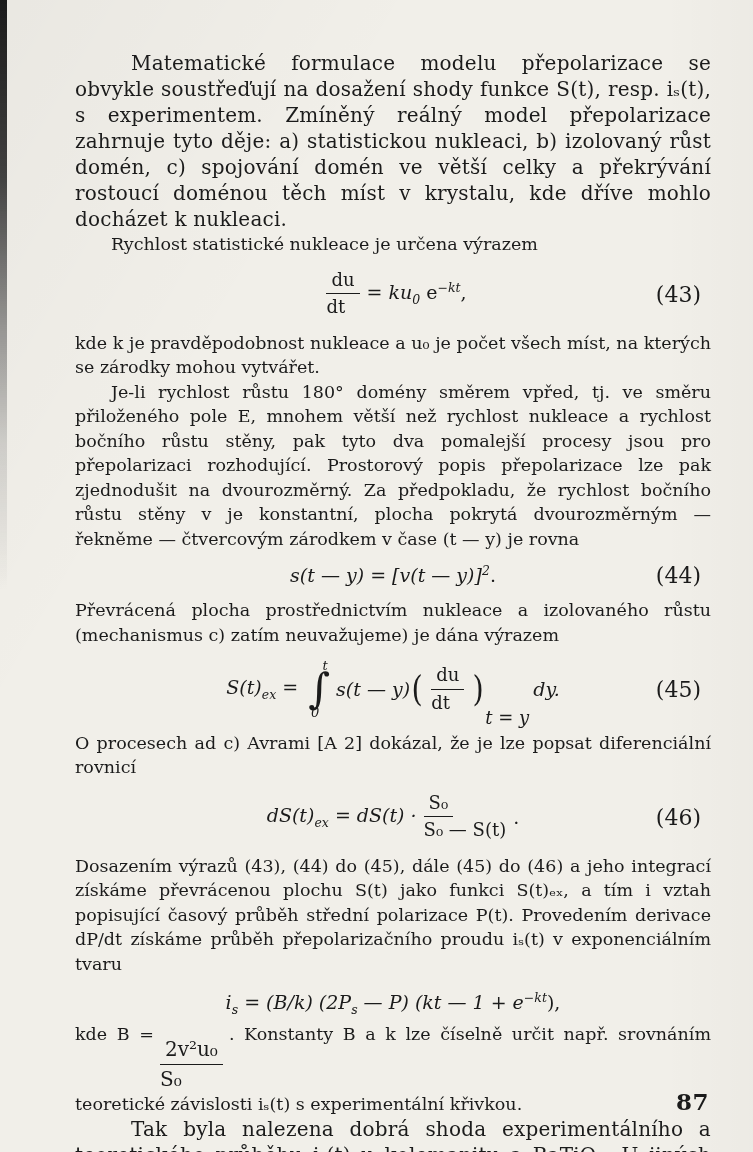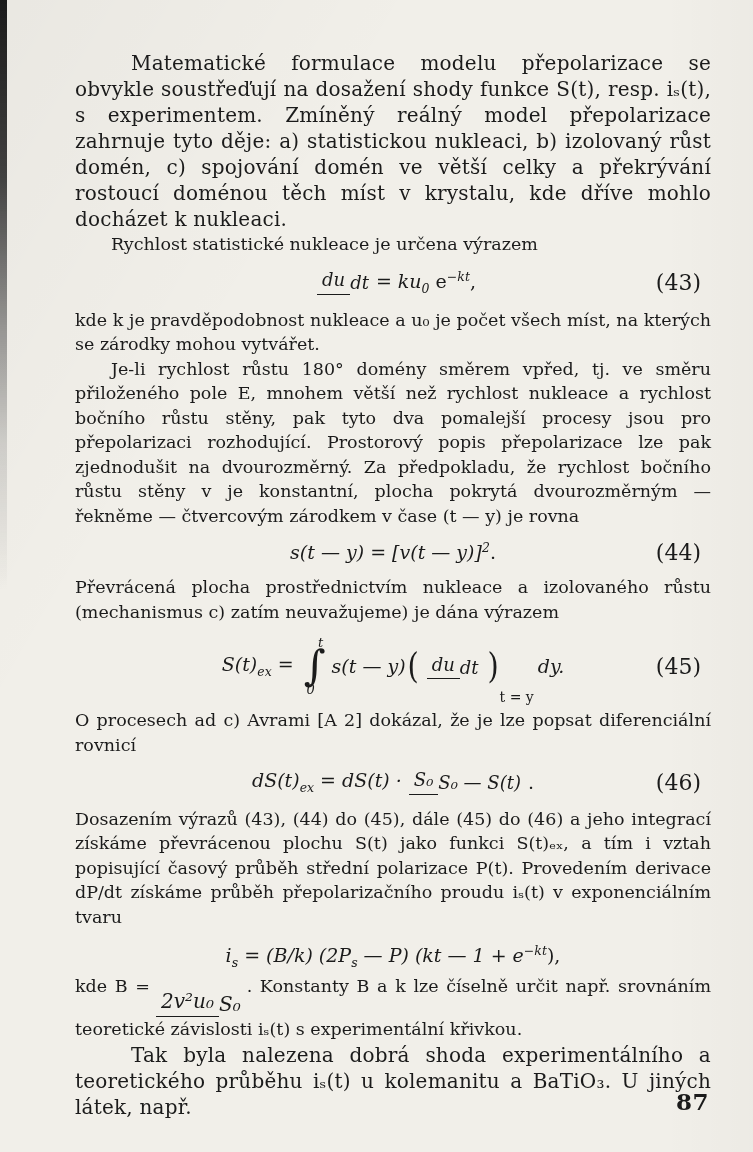--- a/index.html
+++ b/index.html
@@ -37,39 +37,39 @@
   }
   .eq-num {
     position:absolute; right:10px; top:50%; transform:translateY(-50%);
     font-size:22px; font-style:normal;
   }
   .eq-text { font-size:19px; font-style:italic; white-space:pre; }
   .eq-text sub, .eq-text sup { font-size:12.5px; }
   .roman { font-style:normal; }
 
   .frac {
-    display:inline-flex; flex-direction:row; align-items:flex-end;
-    vertical-align:middle; font-size:18px; font-style:italic;
+    display:inline-flex; flex-direction:column; align-items:flex-start;
+    vertical-align:middle; font-size:18px; 
     margin:0 7px; line-height:1.25;
   }
   .frac .ft { padding:0 5px 2px; border-bottom:1.3px solid #1b1b1b; }
   .frac .fb { padding-top:2px; }
   .inlinefrac { font-size:20px; margin:0 6px; }
 
   .integral {
     display:inline-flex; flex-direction:column; align-items:center;
     line-height:1; margin:0 6px 0 10px; font-size:13px; font-style:italic;
   }
   .int-sign { font-size:42px; line-height:0.8; font-style:normal; }
   .int-top { transform:translateX(6px); }
   .int-bot { transform:translateX(-4px); }
 
   .bigp { font-size:36px; line-height:1; font-style:normal; font-weight:400;
           display:inline-block; transform:scaleX(0.8); }
-  .psub { font-size:14px; align-self:flex-end;
+  .psub { font-size:18px; font-style:italic; align-self:flex-end;
           transform:translateY(9px); margin-right:4px; }
 
   .kdeb { display:block; }
   .kdeb .frac { vertical-align:-16px; }
 
   .page-number {
     position:absolute; top:1088px; right:44px;
     font-size:23px; font-weight:bold; letter-spacing:0.5px;
   }
 </style>

